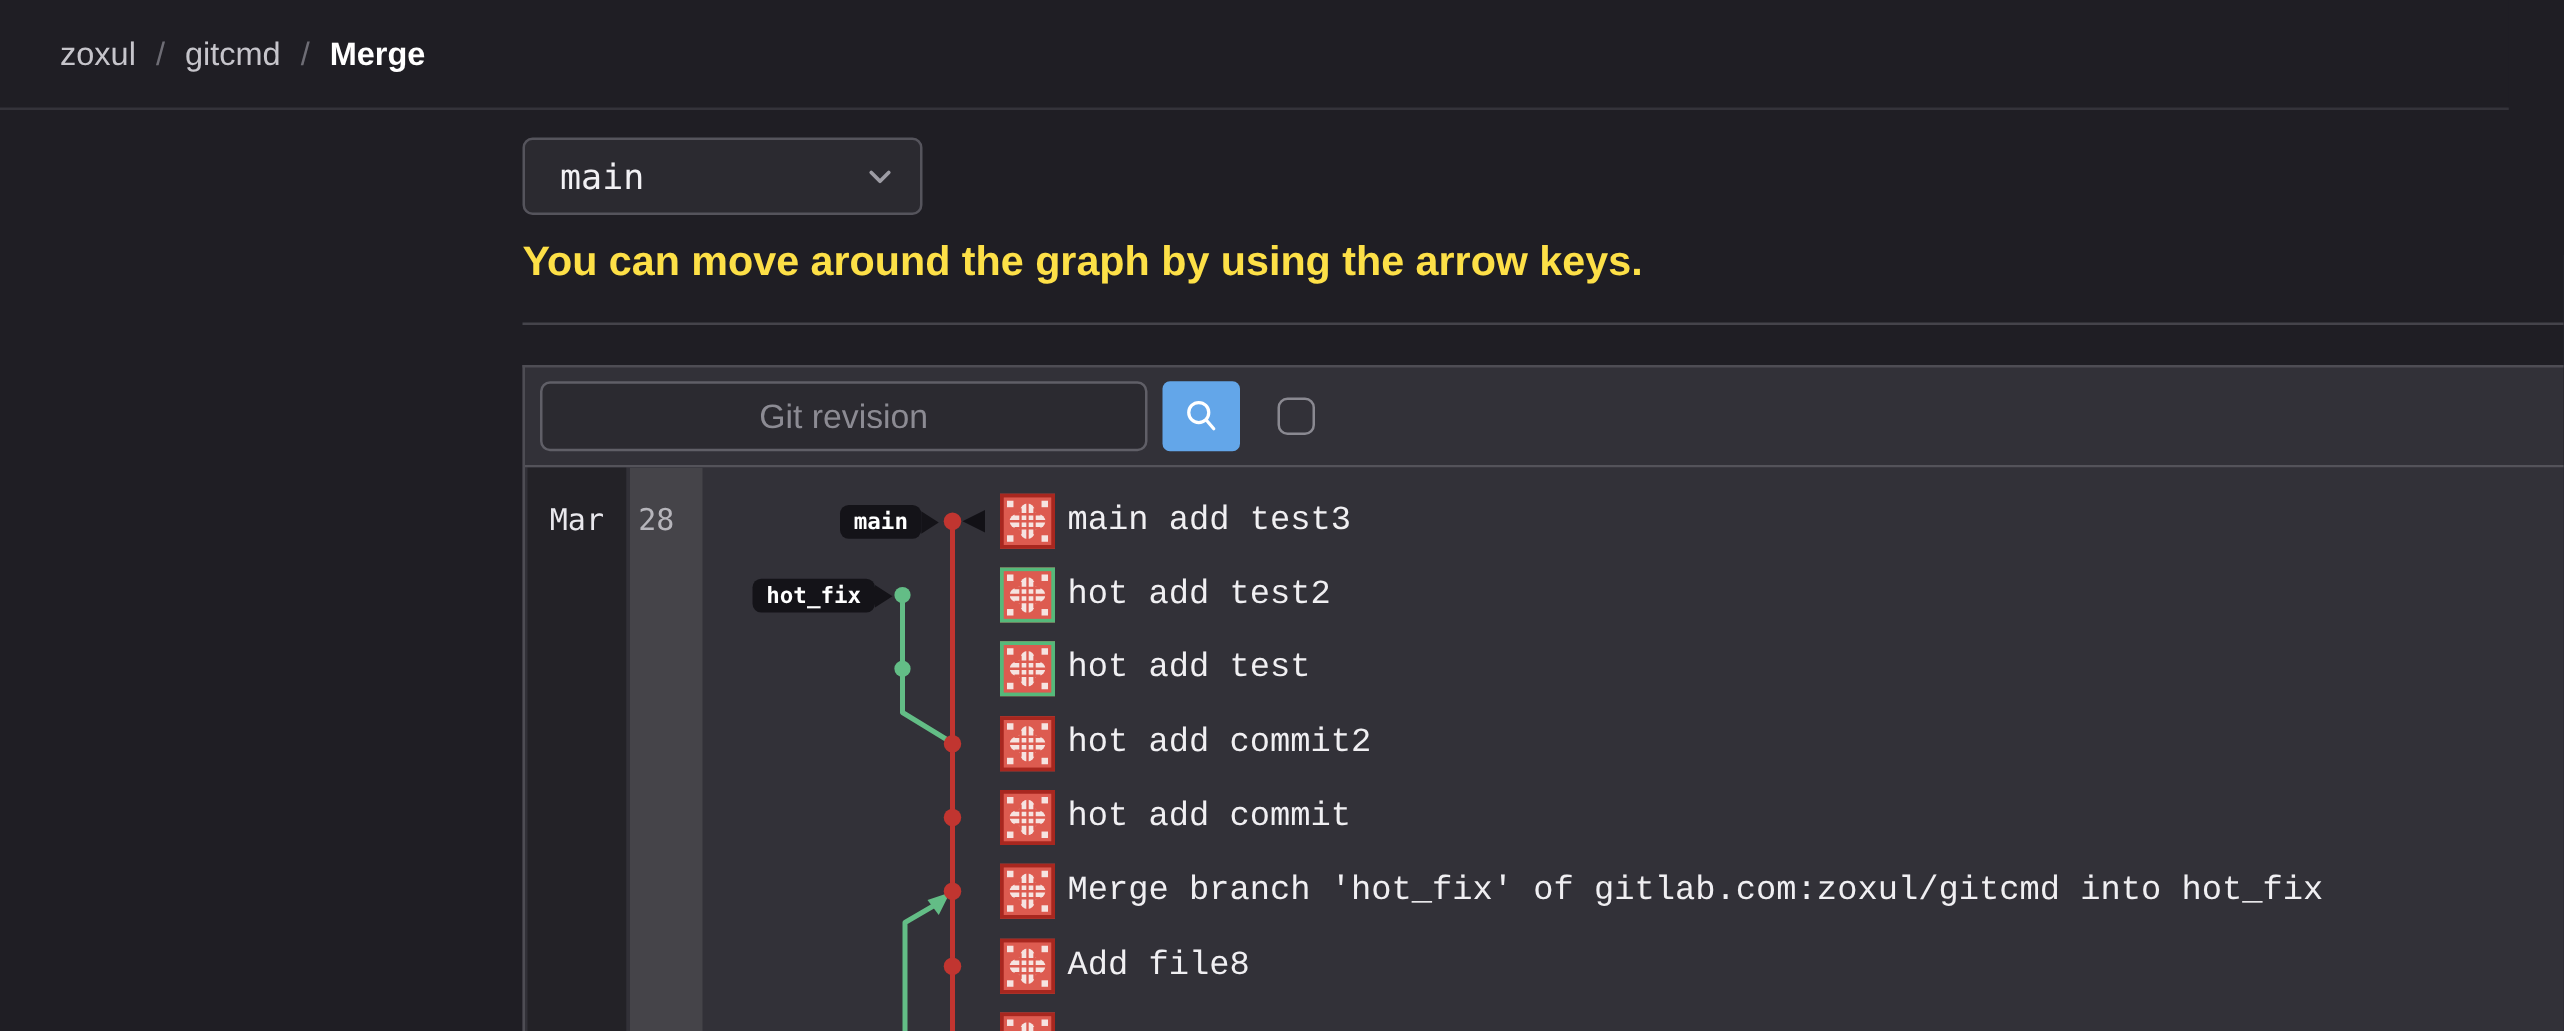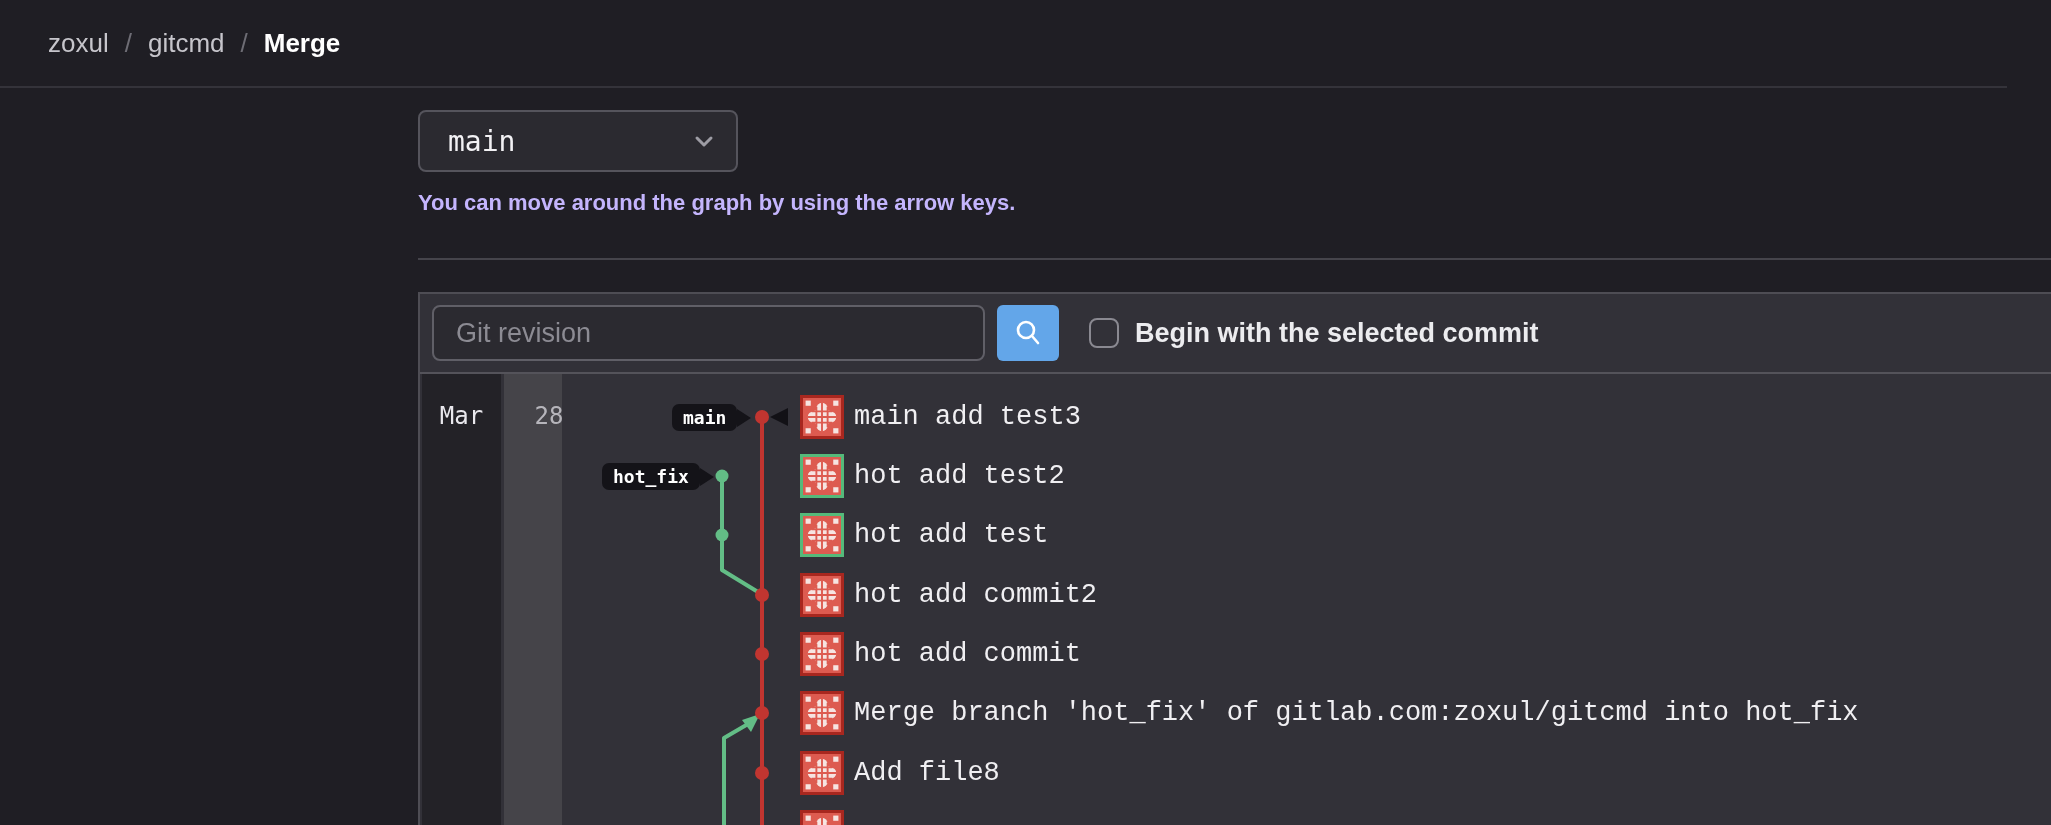--- a/index.html
+++ b/index.html
@@ -28,40 +28,40 @@
     position:absolute; left:0; top:22px; width:320px; height:62px;
     background:#2b2a30; border:2px solid #55545c; border-radius:8px;
     display:flex; align-items:center; justify-content:space-between;
     padding:0 20px 0 28px; cursor:pointer;
   }
   .ref-dropdown .ref-name {
     font-family:"DejaVu Sans Mono", monospace; font-size:28px; color:#f2f1f4;
   }
   .help-text {
     position:absolute; left:0; top:102px;
-    font-size:22px; font-weight:bold; color:#c4b5fd;
+    font-size:33px; font-weight:bold; color:#fde047;
   }
   .divider {
     position:absolute; left:0; top:170px; width:1633px; height:2px; background:#45444b;
   }
 
   
   .card {
     position:absolute; left:0; top:204px; width:1633px; height:640px;
     background:#323138; border:2px solid #4e4d54; border-right:none;
   }
   .search-row {
     position:relative; height:80px; border-bottom:2px solid #54535a;
     display:flex; align-items:center; padding:0 12px;
   }
   .revision-input {
-    width:553px; height:56px; background:#2b2a30;
+    width:486px; height:56px; background:#2b2a30;
     border:2px solid #605f67; border-radius:8px;
     color:#fef9c3; font-size:27px; padding:0 22px;
-    font-family:"Liberation Sans", sans-serif; outline:none;
+    font-family:"Liberation Sans", sans-serif; outline:none;text-align:center;
   }
   .revision-input::placeholder { color:#8c8b93; }
   .search-btn {
     width:62px; height:56px; margin-left:12px;
     background:#63a6e9; border:none; border-radius:6px;
     display:flex; align-items:center; justify-content:center; cursor:pointer;
   }
   .checkbox {
     width:30px; height:30px; margin-left:30px; flex:0 0 auto;
     border:2px solid #8a8991; border-radius:8px; background:transparent; cursor:pointer;
@@ -74,21 +74,21 @@
     position:absolute; left:2px; top:0; bottom:0; width:79px; background:#232227;
   }
   .col-day {
     position:absolute; left:84px; top:0; bottom:0; width:58px; background:#454449;
   }
   .date-month, .date-day {
     position:absolute; top:28px; text-align:center;
     font-family:"DejaVu Sans Mono", monospace; font-size:24px;
   }
   .date-month { left:2px; width:79px; color:#e9e8ed; }
-  .date-day   { left:100px; width:58px; color:#b6b5bb; }
+  .date-day   { left:76px; width:58px; color:#b6b5bb; }
 
   .lanes { position:absolute; left:0; top:0; }
 
   .pill {
     position:absolute; height:27px; line-height:23px;
     background:#141318; color:#ffffff; border-radius:7px;
     font-family:"DejaVu Sans Mono", monospace; font-size:18px; font-weight:bold;
     padding:2px 11px; cursor:pointer;
   }
   .pill::after {
@@ -156,21 +156,20 @@
 
     <div class="search-row">
       <input class="revision-input" type="text" placeholder="Git revision" style="">
       <button class="search-btn">
         <svg width="30" height="30" viewBox="0 0 30 30">
           <circle cx="13" cy="12" r="8" fill="none" stroke="#ffffff" stroke-width="2.6"></circle>
           <line x1="19" y1="18" x2="25" y2="25" stroke="#ffffff" stroke-width="2.6" stroke-linecap="round"></line>
         </svg>
       </button>
       <span class="checkbox" role="checkbox" aria-checked="false"></span>
-      <label class="cb-label">Begin with the selected commit</label>
     </div>
 
     <div class="graph">
       <div class="col-month"></div>
       <div class="col-day"></div>
       <div class="date-month">Mar</div>
       <div class="date-day">28</div>
 
       <svg class="lanes" width="378" height="558" viewBox="0 0 378 558">
 

